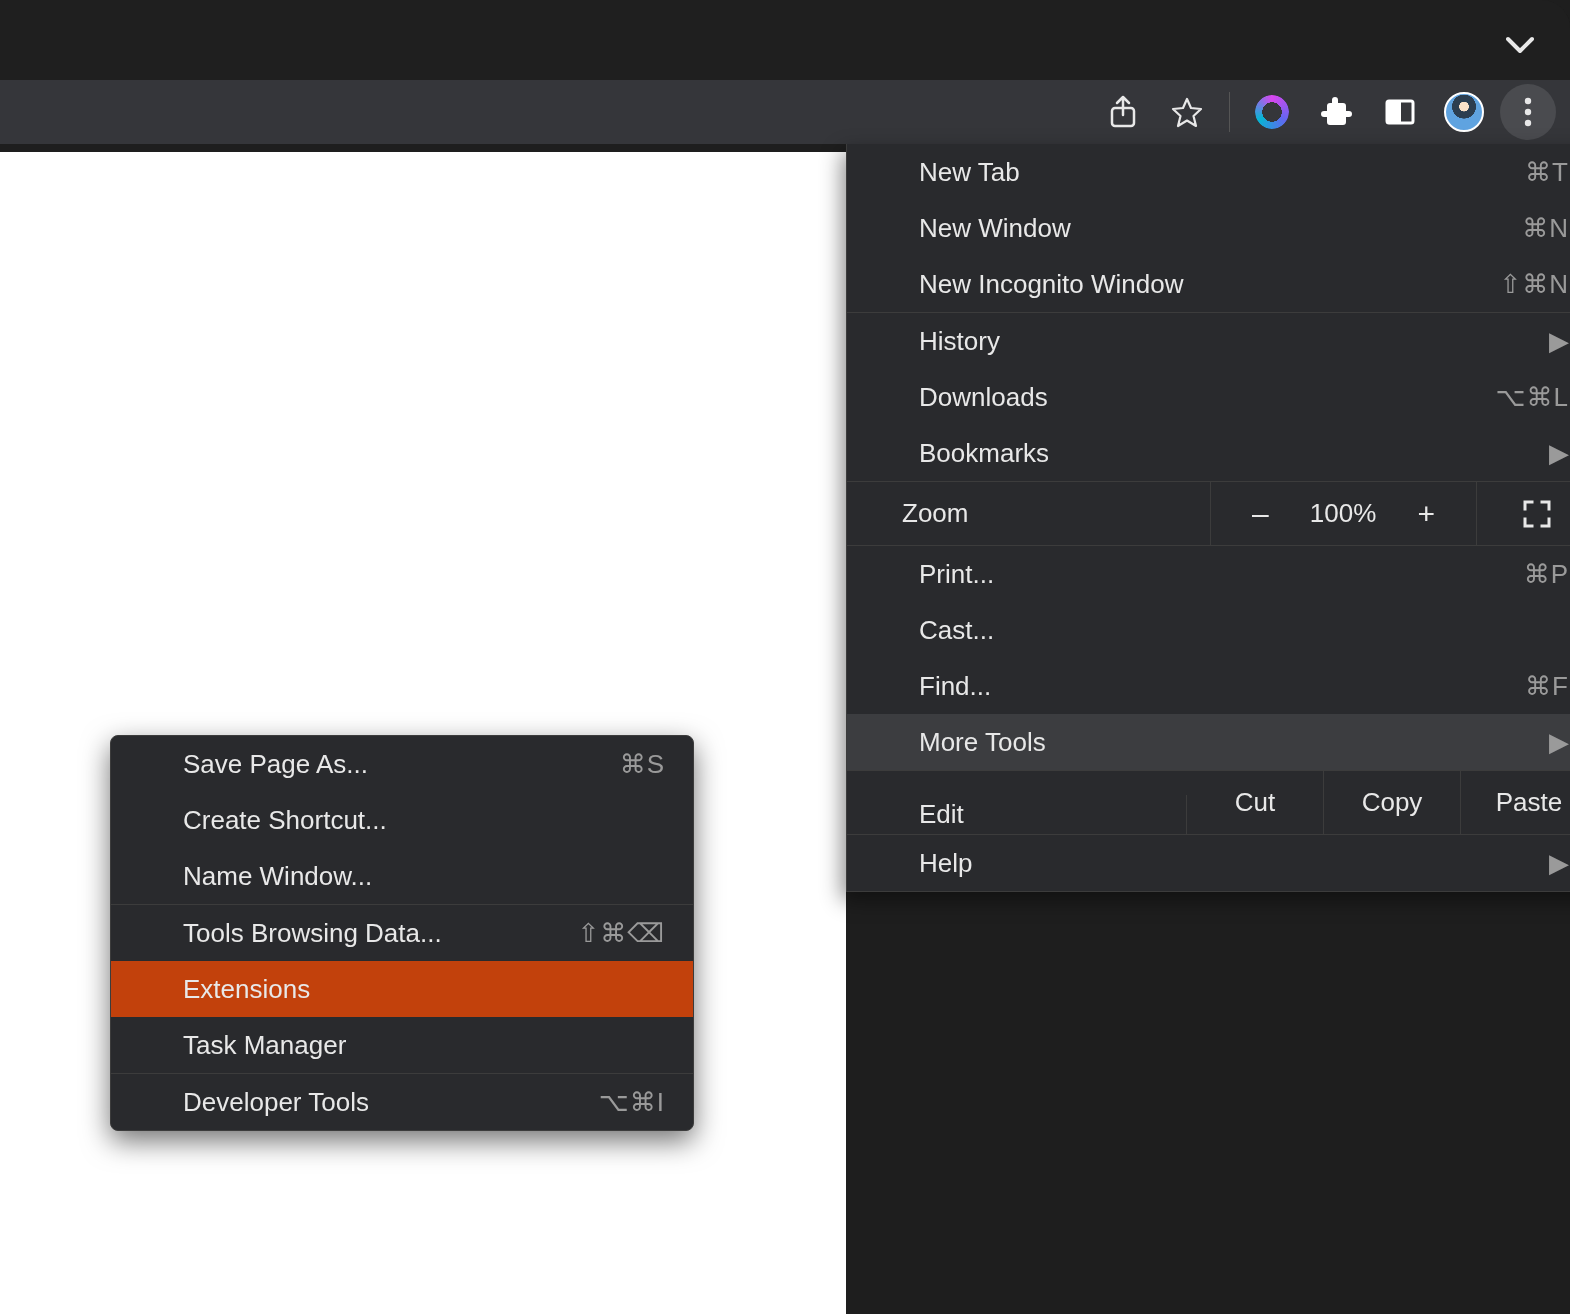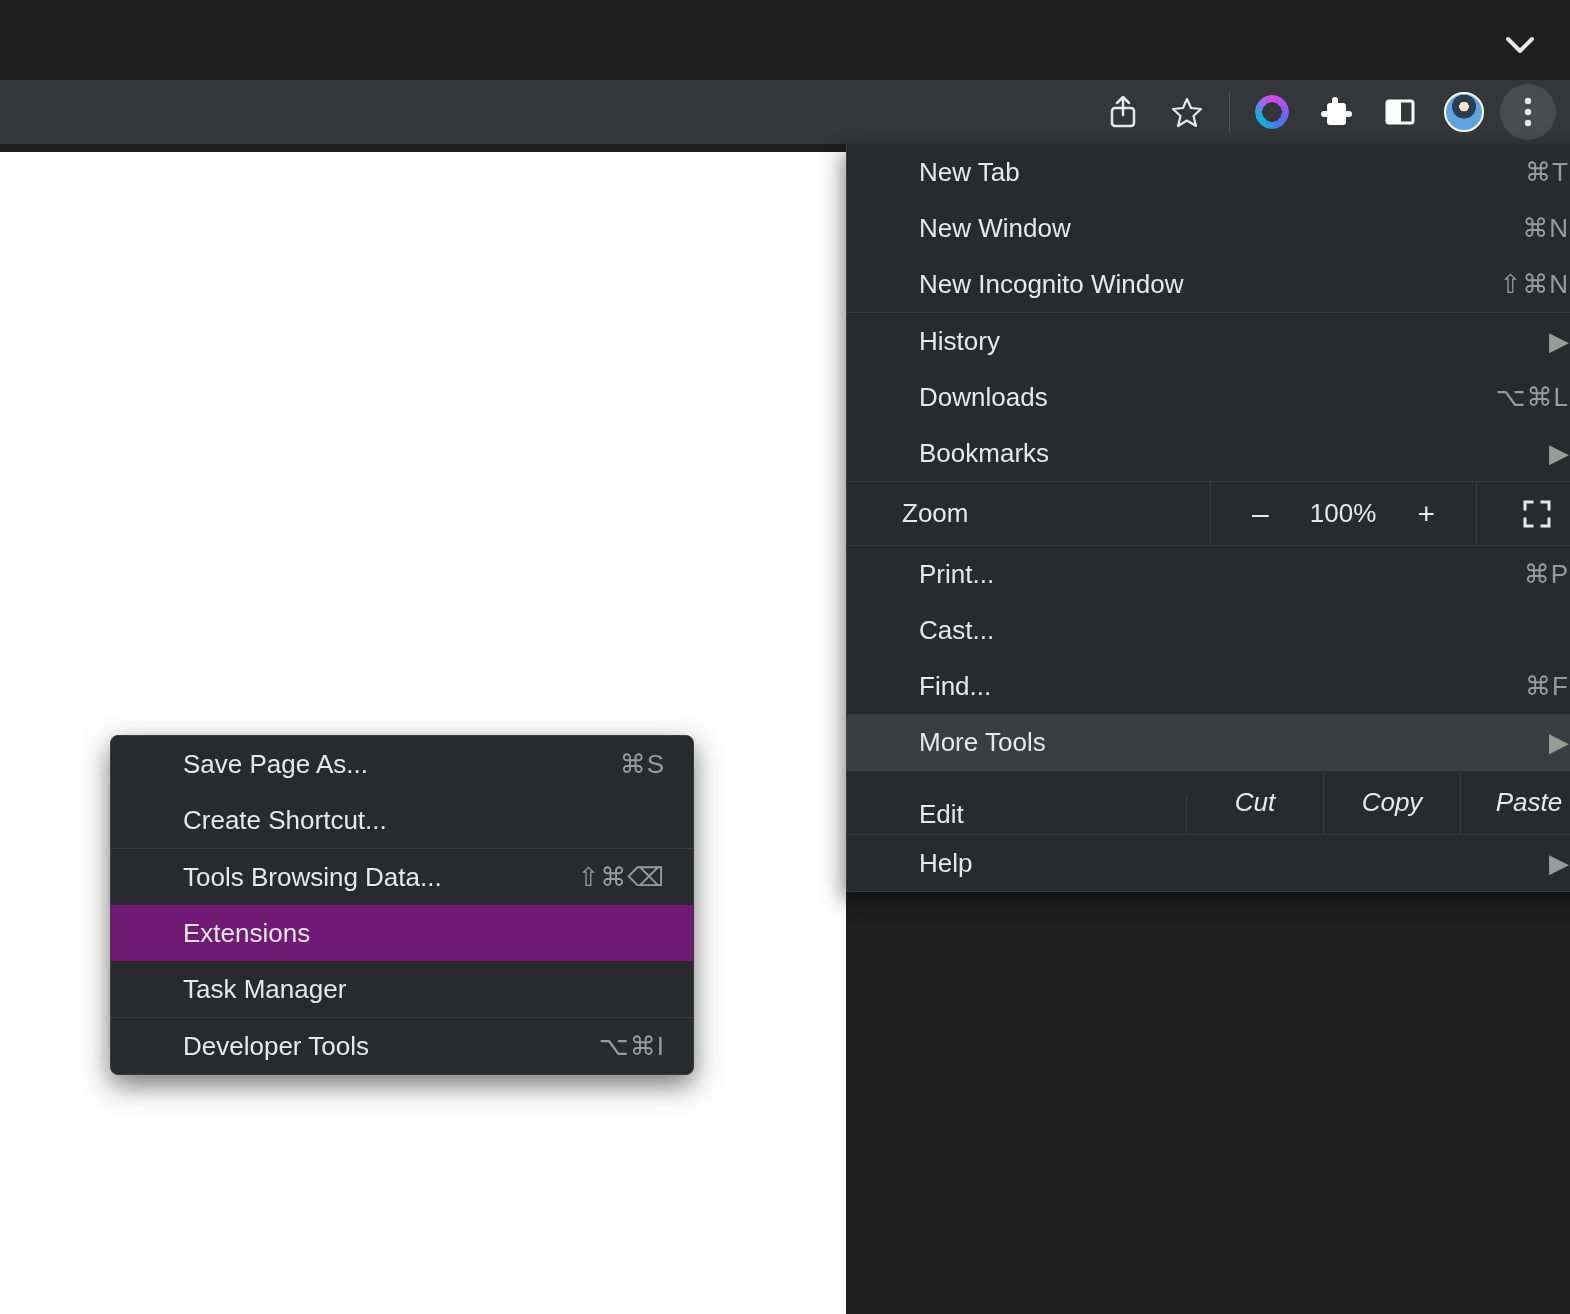--- a/index.html
+++ b/index.html
@@ -102,40 +102,39 @@
     height:64px; display:flex; align-items:stretch;
   }
   .edit-label {
     flex:0 0 340px; display:flex; align-items:center; padding-left:72px;
     border-right:1px solid #3c3c3c;
     margin-top:24px;
   }
   .edit-btn {
     flex:1; display:flex; align-items:center; justify-content:center;
     border-right:1px solid #3c3c3c;
-    font-style:italic;
   }
   .edit-btn:last-child{border-right:none;}
   .menu-main .group-border-bottom { border-bottom:1px solid #3c3c3c; }
 
   
   .menu-sub {
     position:absolute;
     top:735px;
     left:110px;
     width:584px;
     background:#292a2d;
     border:1px solid #3c3c3c;
     border-radius:8px;
     box-shadow: 0 10px 28px rgba(0,0,0,0.55);
     font-size:26px;
     overflow:hidden;
   }
   .menu-sub .menu-row { height:56px; }
-  .menu-sub .menu-row.hovered { background:#701a75; }
+  .menu-sub .menu-row.hovered { background:#c2410c; }
   .menu-sub .menu-sep { background:#3c3c3c; }
 
   .kbd { font-family: -apple-system, sans-serif; letter-spacing:1px; }
 
   svg { display:block; }
 
   .avatar {
     width:40px;height:40px;border-radius:50%;
     background:radial-gradient(circle at 50% 35%, #fbe2c8 0 16%, #2c3e50 17% 40%, #5fa3e0 41% 100%);
     border:2px solid #fff;
@@ -281,20 +280,24 @@
 
 <div class="menu-sub">
   <div class="menu-row">
     <span>Save Page As...</span>
     <span class="right kbd">⌘S</span>
   </div>
   <div class="menu-row">
     <span>Create Shortcut...</span>
     <span class="right"></span>
   </div>
+  <div class="menu-row">
+    <span>Name Window...</span>
+    <span class="right"></span>
+  </div>
   <div class="menu-sep"></div>
   <div class="menu-row">
     <span>Tools Browsing Data...</span>
     <span class="right kbd">⇧⌘⌫</span>
   </div>
   <div class="menu-row hovered">
     <span>Extensions</span>
     <span class="right"></span>
   </div>
   <div class="menu-row">

